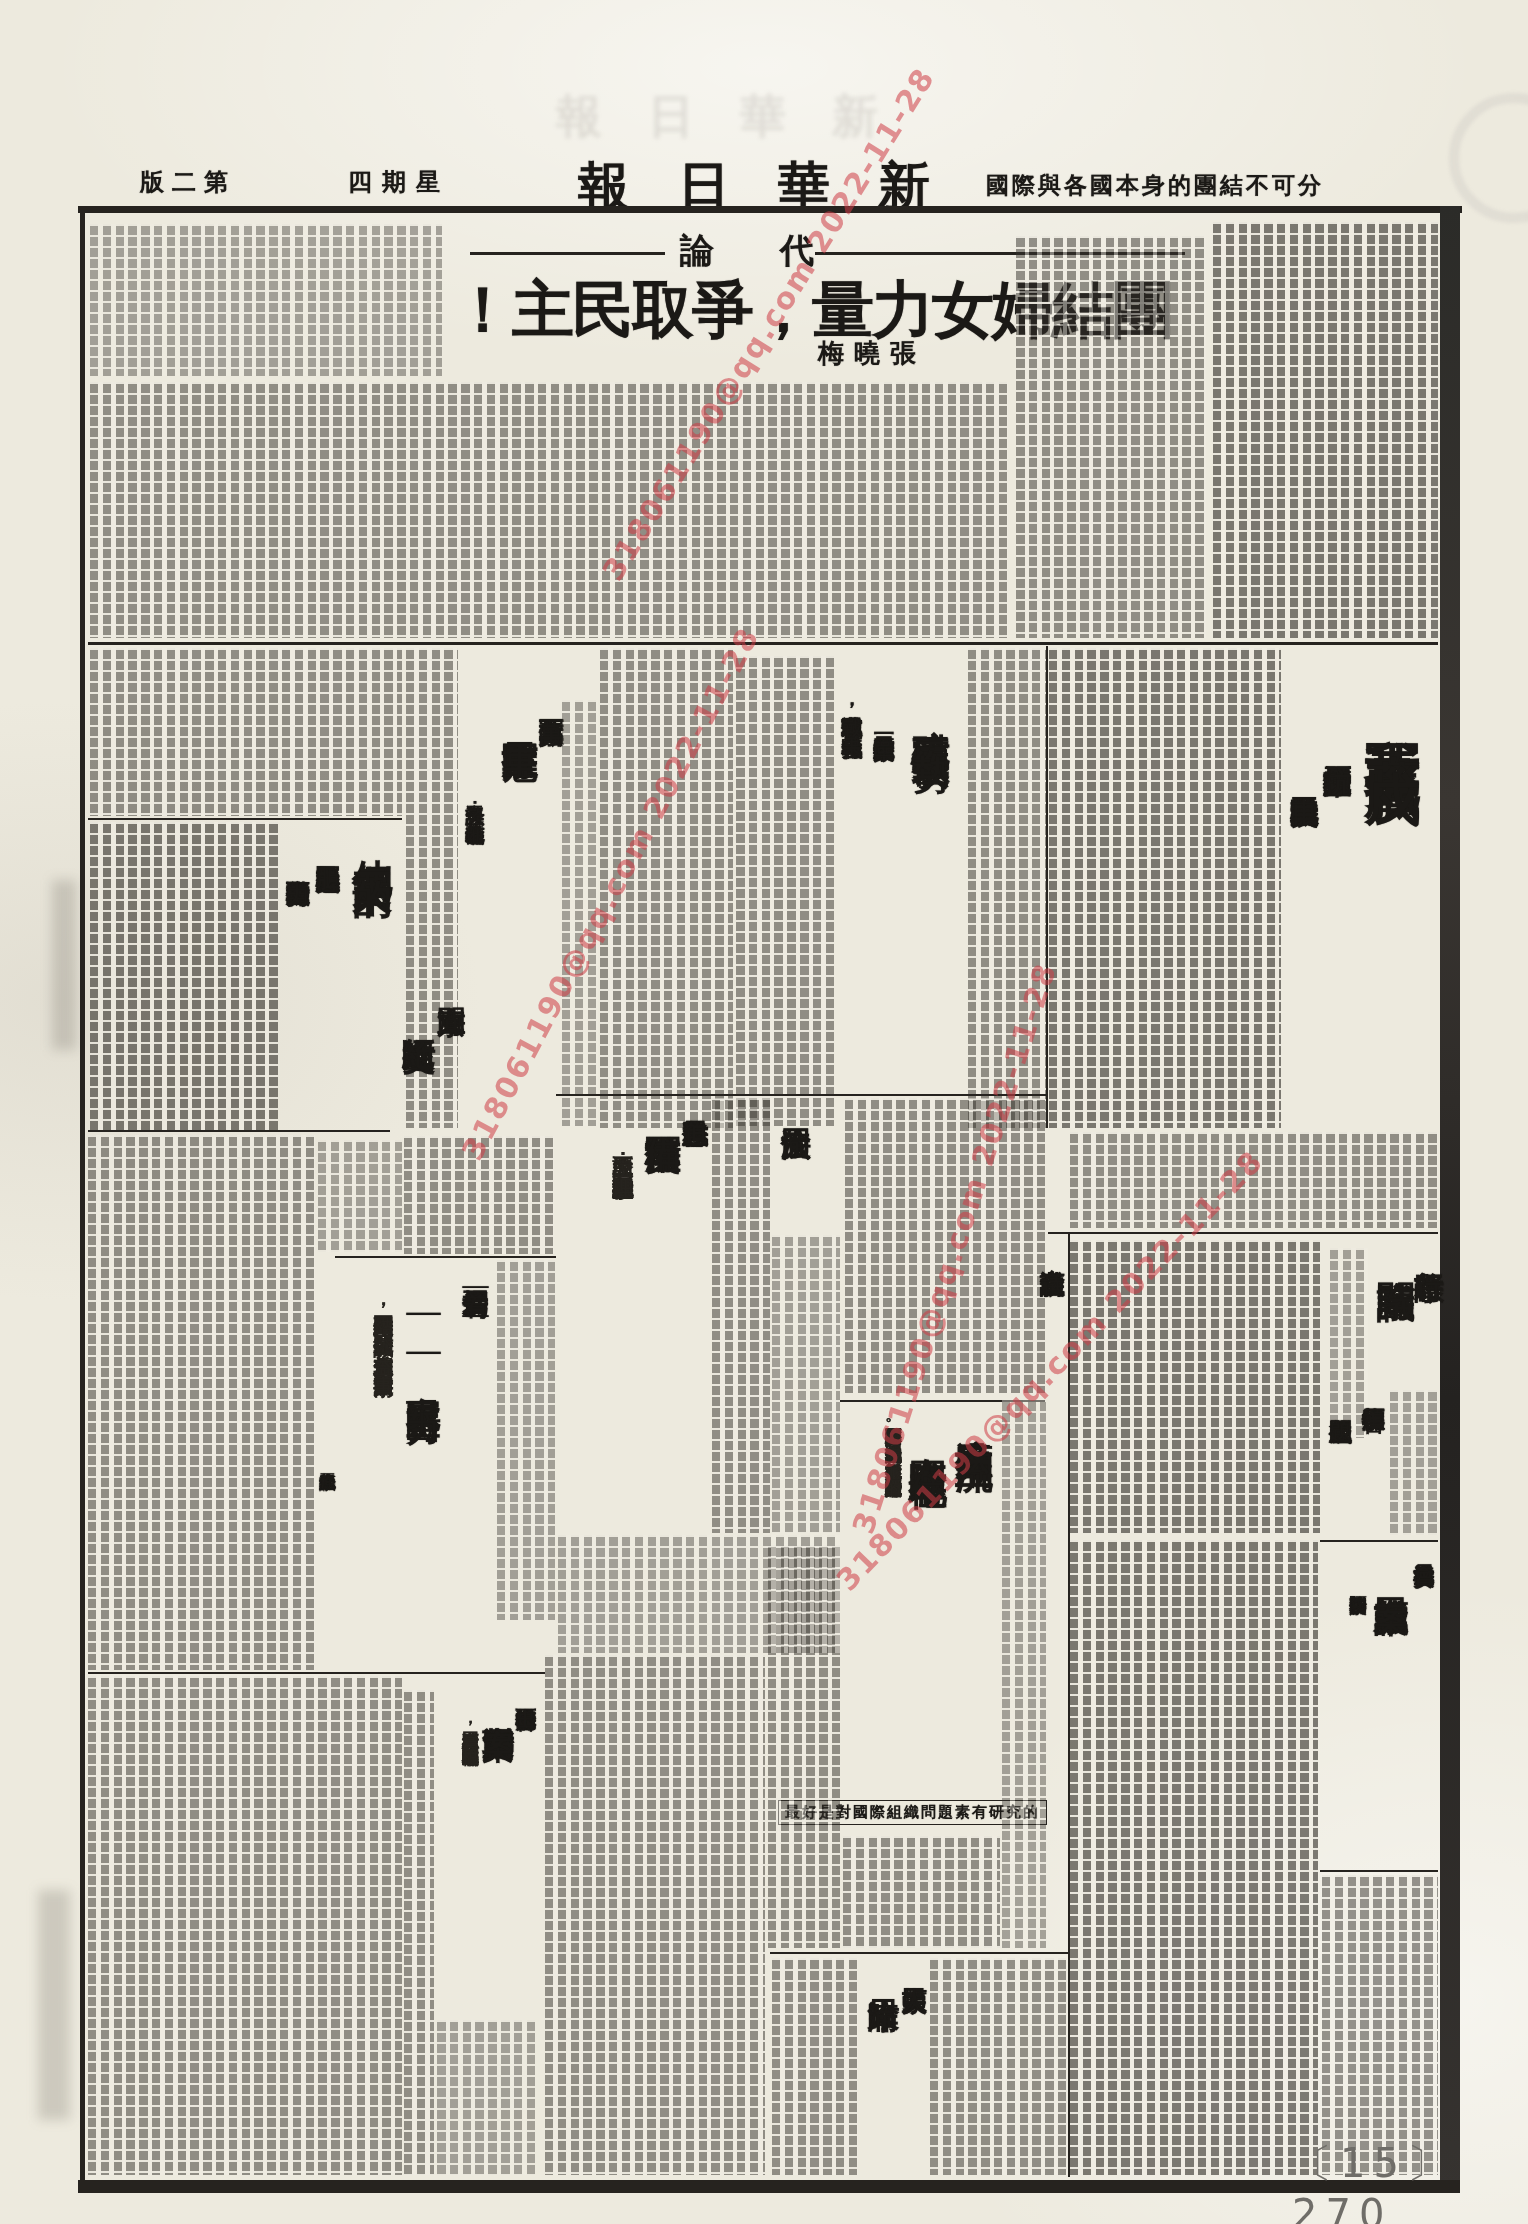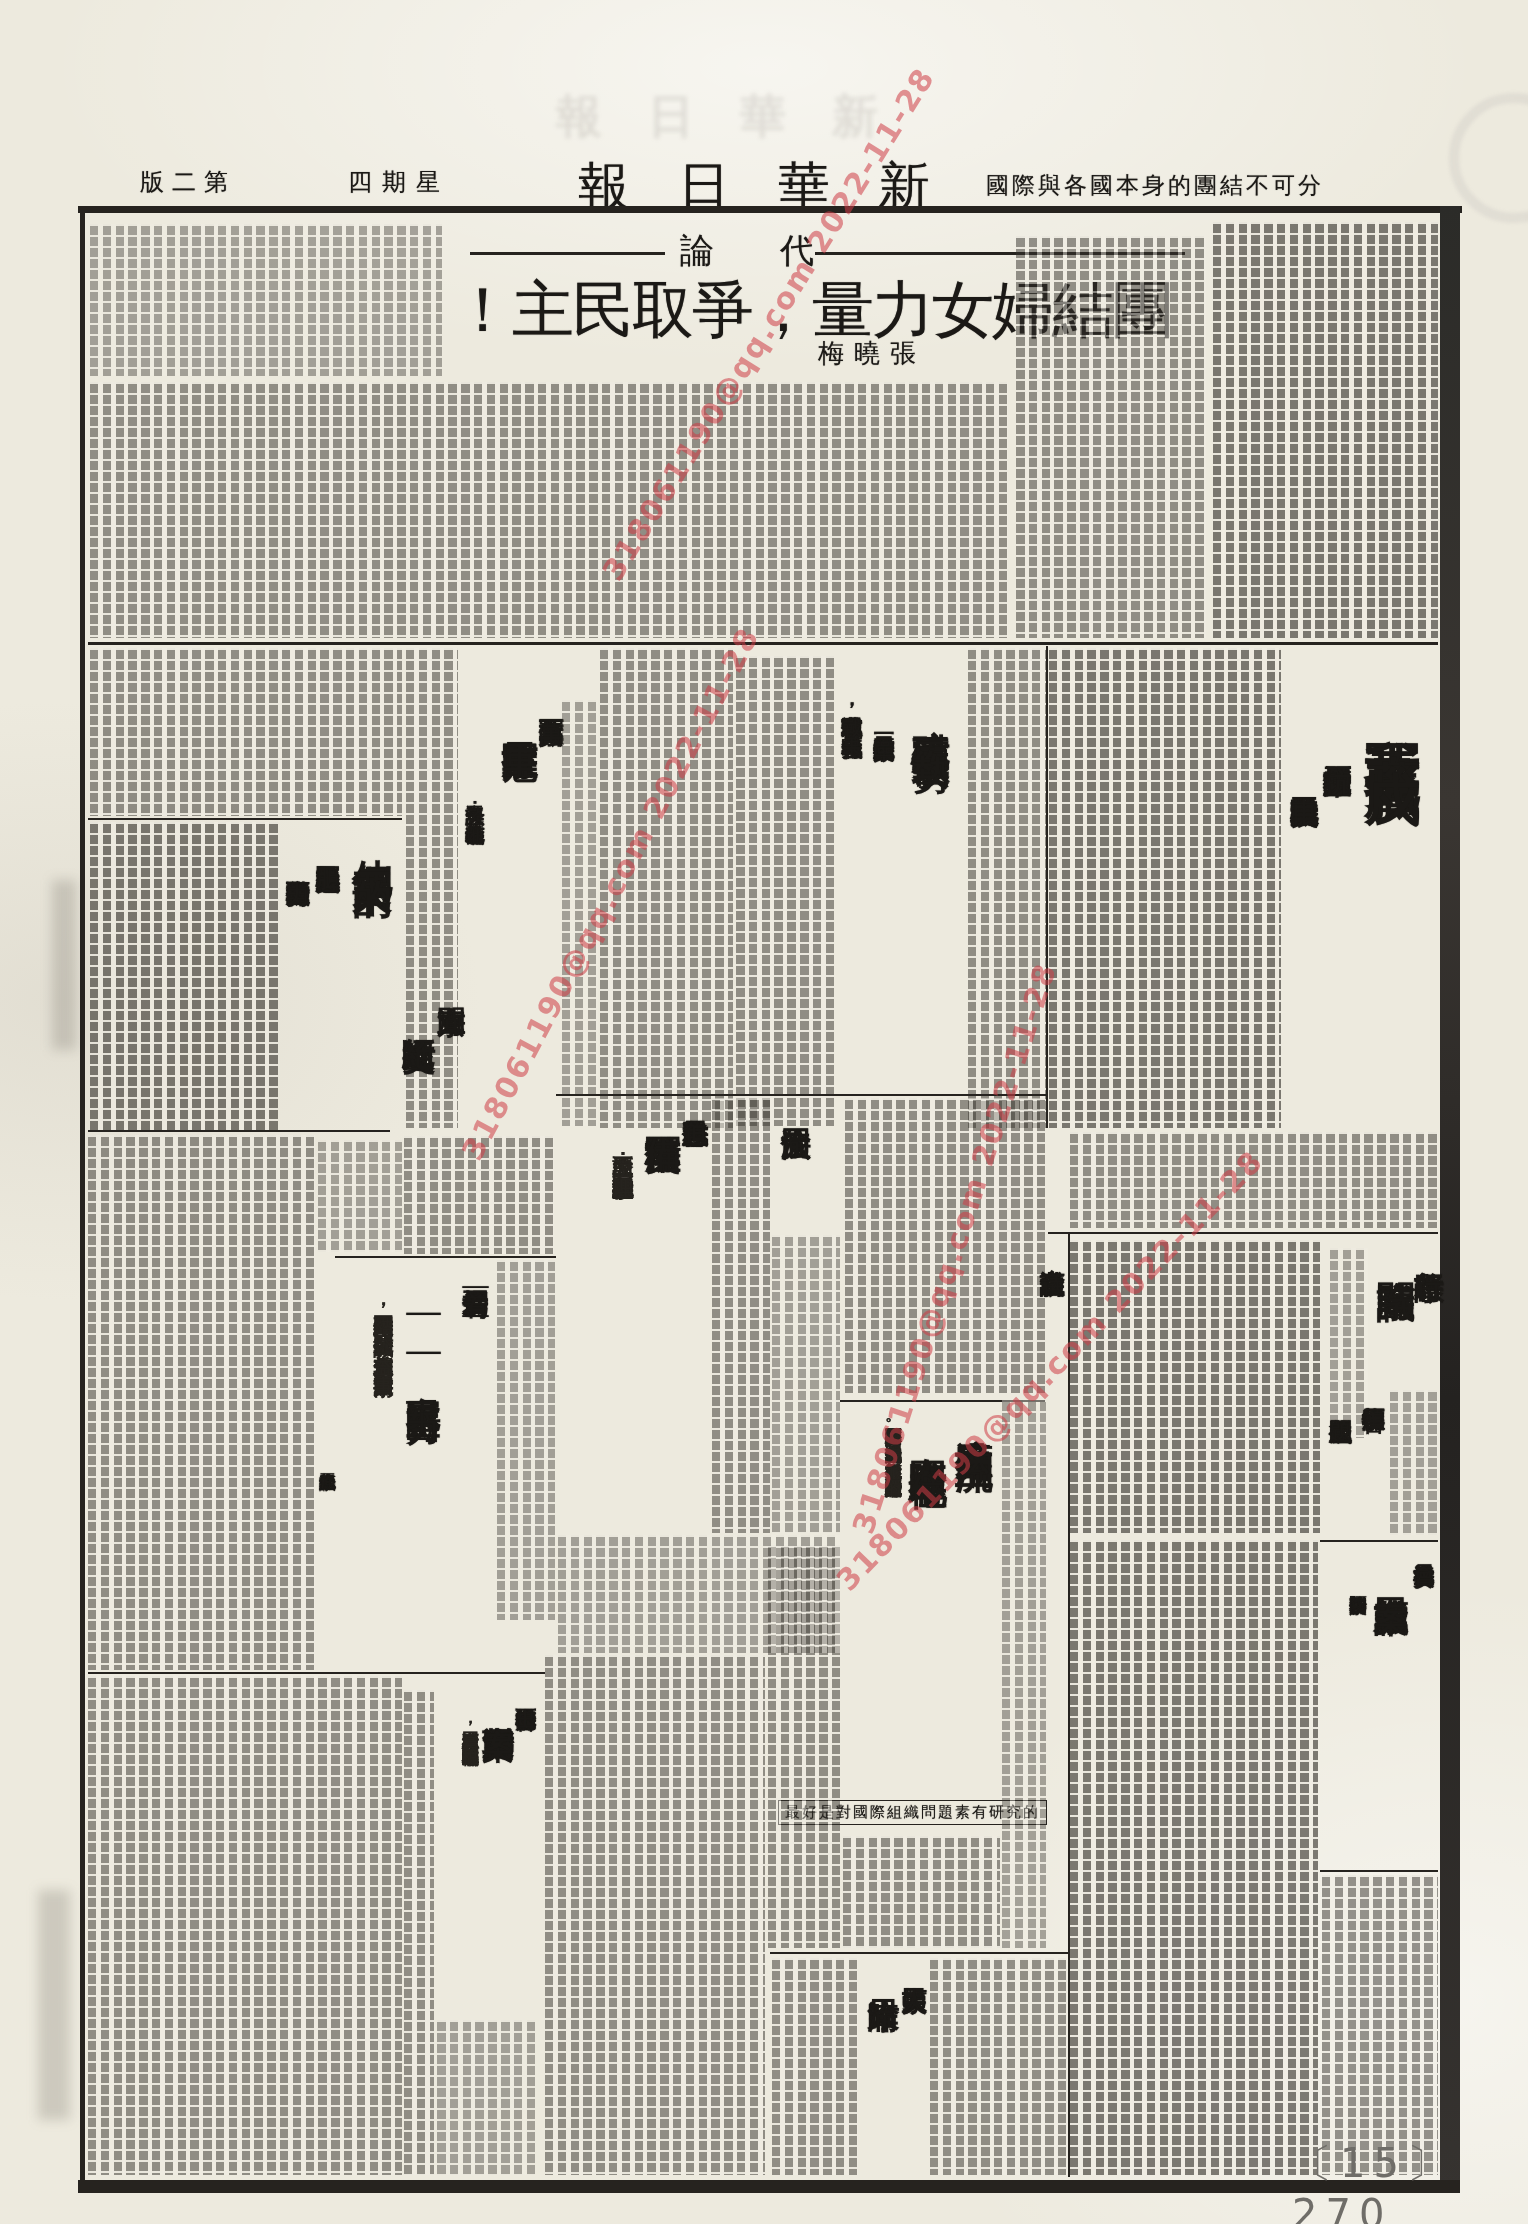--- a/index.html
+++ b/index.html
@@ -9,21 +9,21 @@
     background:
       radial-gradient(1200px 500px at 50% 3%, rgba(255,255,255,.55), transparent 60%),
       radial-gradient(900px 700px at 95% 90%, rgba(255,255,255,.5), transparent 60%),
       radial-gradient(700px 500px at 4% 45%, rgba(205,200,188,.35), transparent 60%),
       #edeade;
   }
   .v{position:absolute;writing-mode:vertical-rl;text-orientation:upright;font-weight:700;
      color:#1b1916;white-space:nowrap;text-shadow:0 0 1px rgba(25,22,18,.65);}
   .vwrap{position:absolute;writing-mode:vertical-rl;text-orientation:upright;font-weight:700;
      color:#26231e;text-shadow:0 0 .5px rgba(25,22,18,.5);}
-  .h{position:absolute;white-space:nowrap;font-weight:400;color:#1b1916;
+  .h{position:absolute;white-space:nowrap;font-weight:700;color:#1b1916;
      text-shadow:0 0 1px rgba(25,22,18,.6);}
   .rule{position:absolute;background:#26231f;}
   .tx{position:absolute;opacity:.5;filter:blur(.3px);
     background:
       repeating-linear-gradient(180deg, rgba(240,237,228,.95) 0 2px, rgba(240,237,228,0) 2px 11px),
       repeating-linear-gradient(90deg, #35322c 0 8.5px, rgba(240,237,228,.92) 8.5px 12.8px);}
   .tx.dark{opacity:.62}.tx.light{opacity:.4}
   .wm{position:absolute;color:rgba(205,60,70,.55);font-family:"DejaVu Sans",sans-serif;
       font-weight:700;font-size:30px;white-space:nowrap;transform-origin:0 50%;letter-spacing:2px;}
   .ghost{position:absolute;left:556px;top:86px;width:430px;font-size:46px;font-weight:700;

